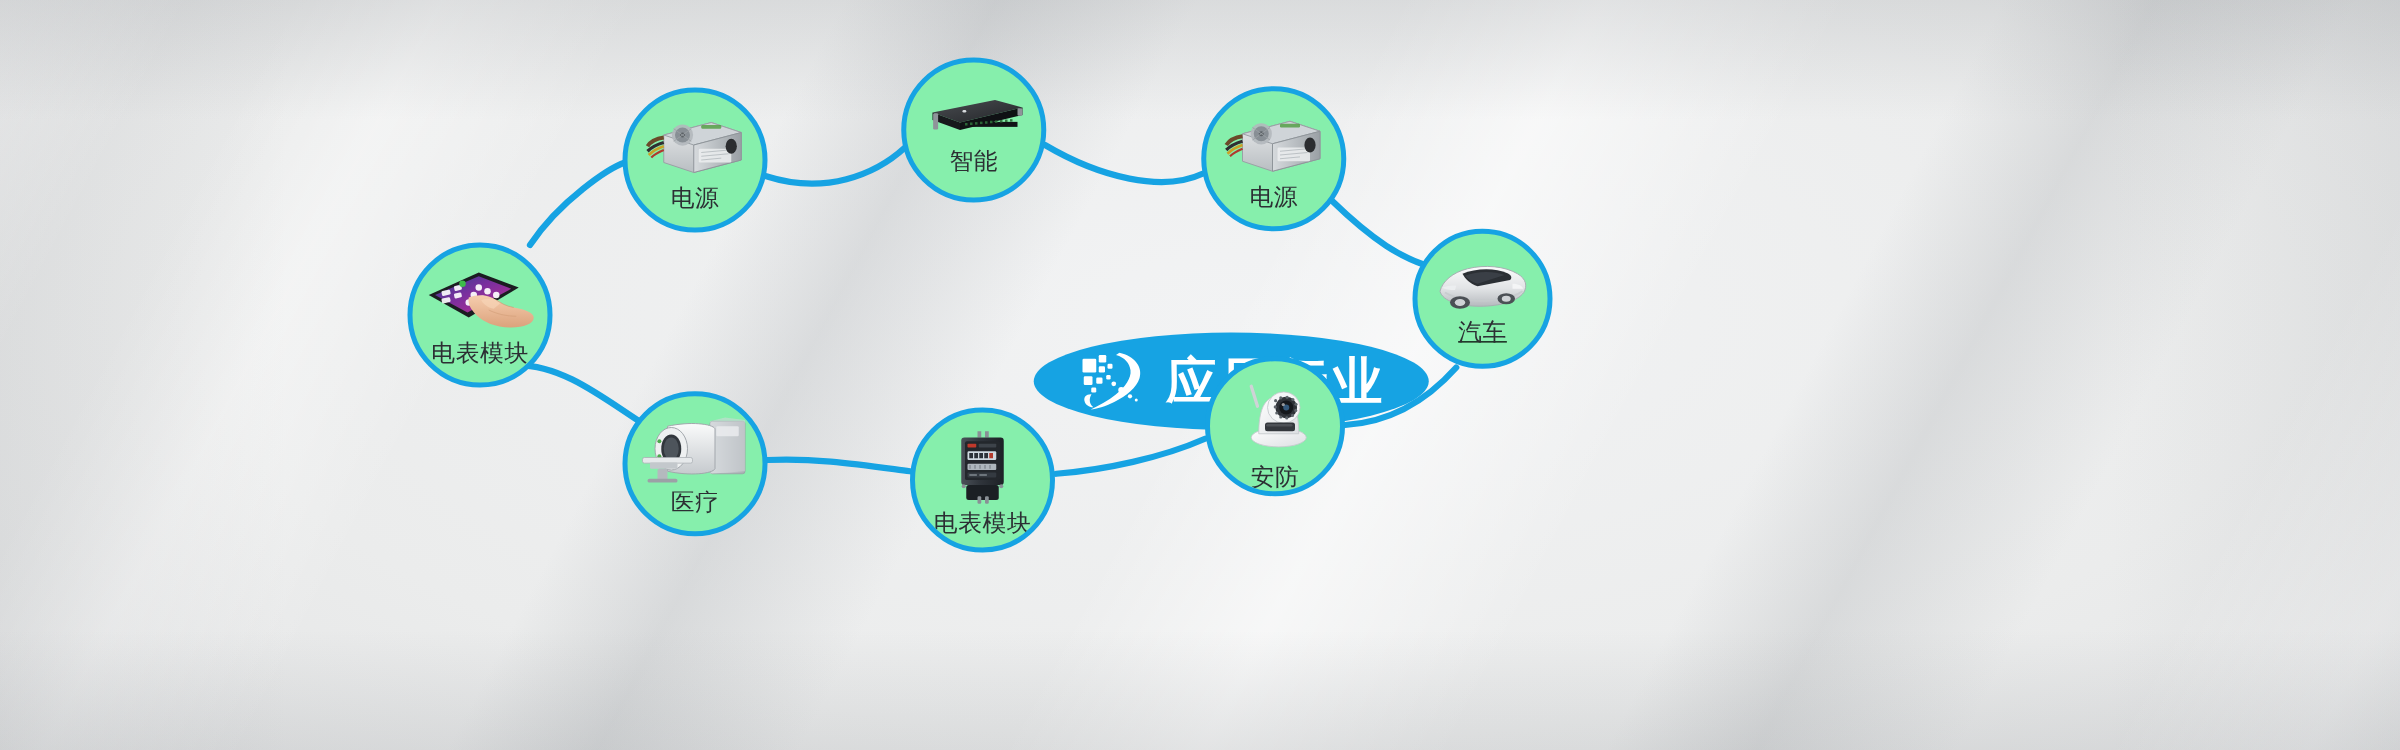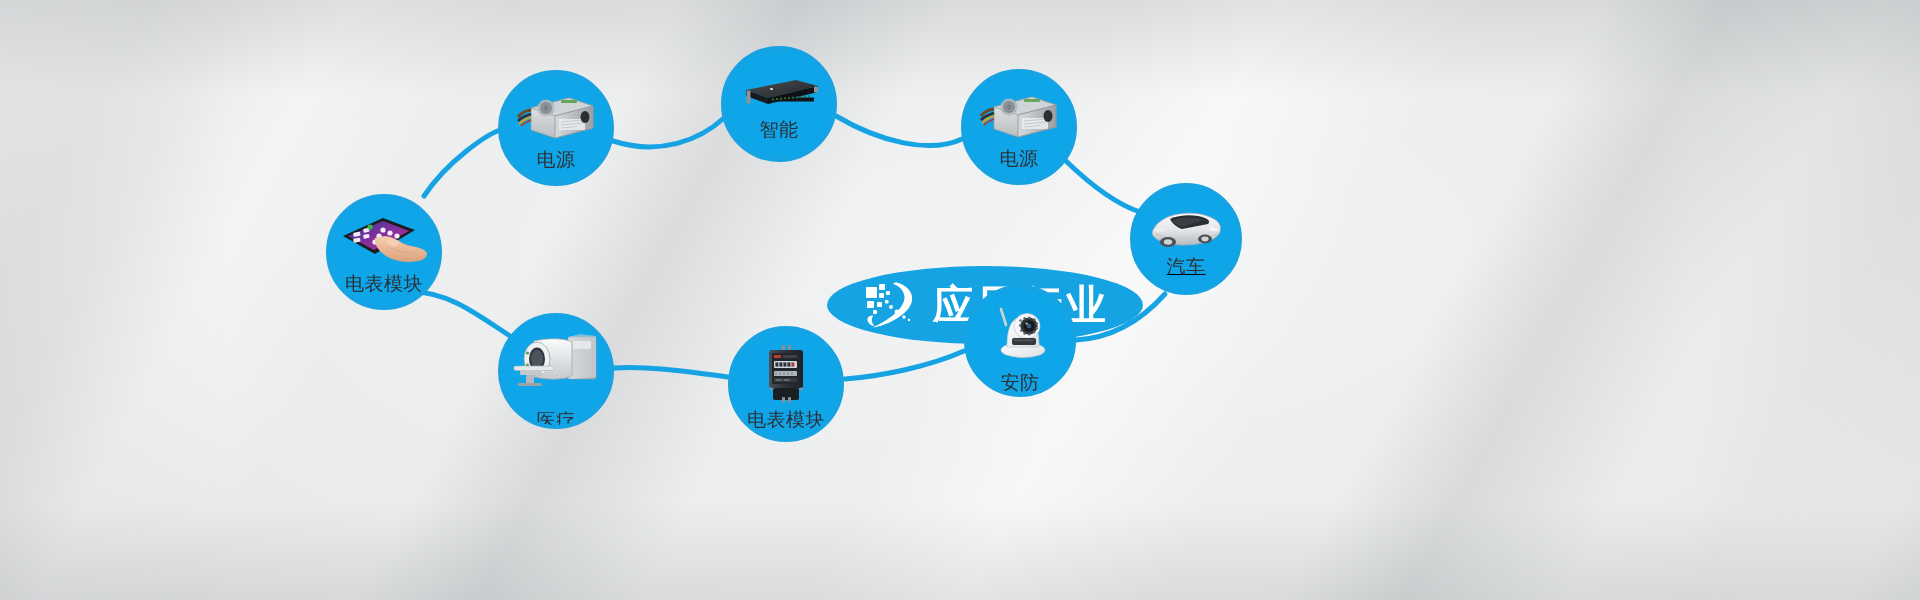--- a/index.html
+++ b/index.html
@@ -25,21 +25,21 @@
   .bg-vig{position:absolute;inset:0;pointer-events:none;
     background:
       linear-gradient(180deg, rgba(150,154,158,.22) 0%, rgba(255,255,255,0) 16%, rgba(255,255,255,0) 84%, rgba(150,154,158,.20) 100%),
       linear-gradient(90deg, rgba(150,154,158,.16) 0%, rgba(255,255,255,0) 12%, rgba(255,255,255,0) 88%, rgba(150,154,158,.16) 100%);
   }
 
   
   #links{position:absolute;left:0;top:0;width:1920px;height:600px;}
 
   
-  .node{position:absolute;border-radius:50%;background:#0ea5e9;
+  .node{position:absolute;border-radius:50%;background:#86efac;
     border:4px solid #16a3e3;box-sizing:border-box;
     display:flex;flex-direction:column;align-items:center;justify-content:flex-start;
     overflow:hidden;text-align:center;}
   .node .art{flex:0 0 auto;display:flex;align-items:center;justify-content:center;}
   .node .lbl{color:#2c2f33;font-size:19px;line-height:1;letter-spacing:.5px;white-space:nowrap;}
 
   
   #badge{position:absolute;border-radius:50%;background:#16a3e3;
     display:flex;align-items:center;justify-content:center;gap:14px;}
   #badge .btxt{color:#fff;font-size:41px;font-weight:bold;letter-spacing:3px;line-height:1;}
@@ -330,21 +330,21 @@
         <ellipse cx="25" cy="26" rx="6" ry="9" fill="#4d545b"></ellipse>
         <circle cx="15.5" cy="20" r="1.6" fill="#4ca64c"></circle>
         <circle cx="15.5" cy="32" r="1.6" fill="#4ca64c"></circle>
         <rect x="2" y="33" width="40" height="4.5" rx="1.5" fill="#e6e9eb" stroke="#a9aeb3" stroke-width=".6"></rect>
         <rect x="8" y="37" width="22" height="5" rx="1" fill="#c3c8cc"></rect>
         <rect x="14" y="42" width="8" height="10" rx="1.5" fill="#b4b9be"></rect>
         <rect x="6" y="50" width="24" height="3" rx="1.5" fill="#9ca1a6"></rect>
         <rect x="61" y="8" width="18" height="8" rx="1" fill="#eceef0" opacity=".8"></rect>
       </svg>
     </div>
-    <div class="lbl" style="margin-top:24px;">医疗</div>
+    <div class="lbl" style="margin-top:6px;">医疗</div>
   </div>
 
   <div class="node" style="left:326px;top:194px;width:116px;height:116px;">
     <div class="art" style="margin-top:16px;">
       <svg width="90" height="56" viewBox="0 0 90 56" aria-hidden="true">
         <defs>
           <linearGradient id="scr" x1="0" y1="0" x2="1" y2="1">
             <stop offset="0" stop-color="#2d3f8f"></stop>
               <stop offset=".45" stop-color="#7b2f9e"></stop>
             <stop offset="1" stop-color="#c0318f"></stop>

